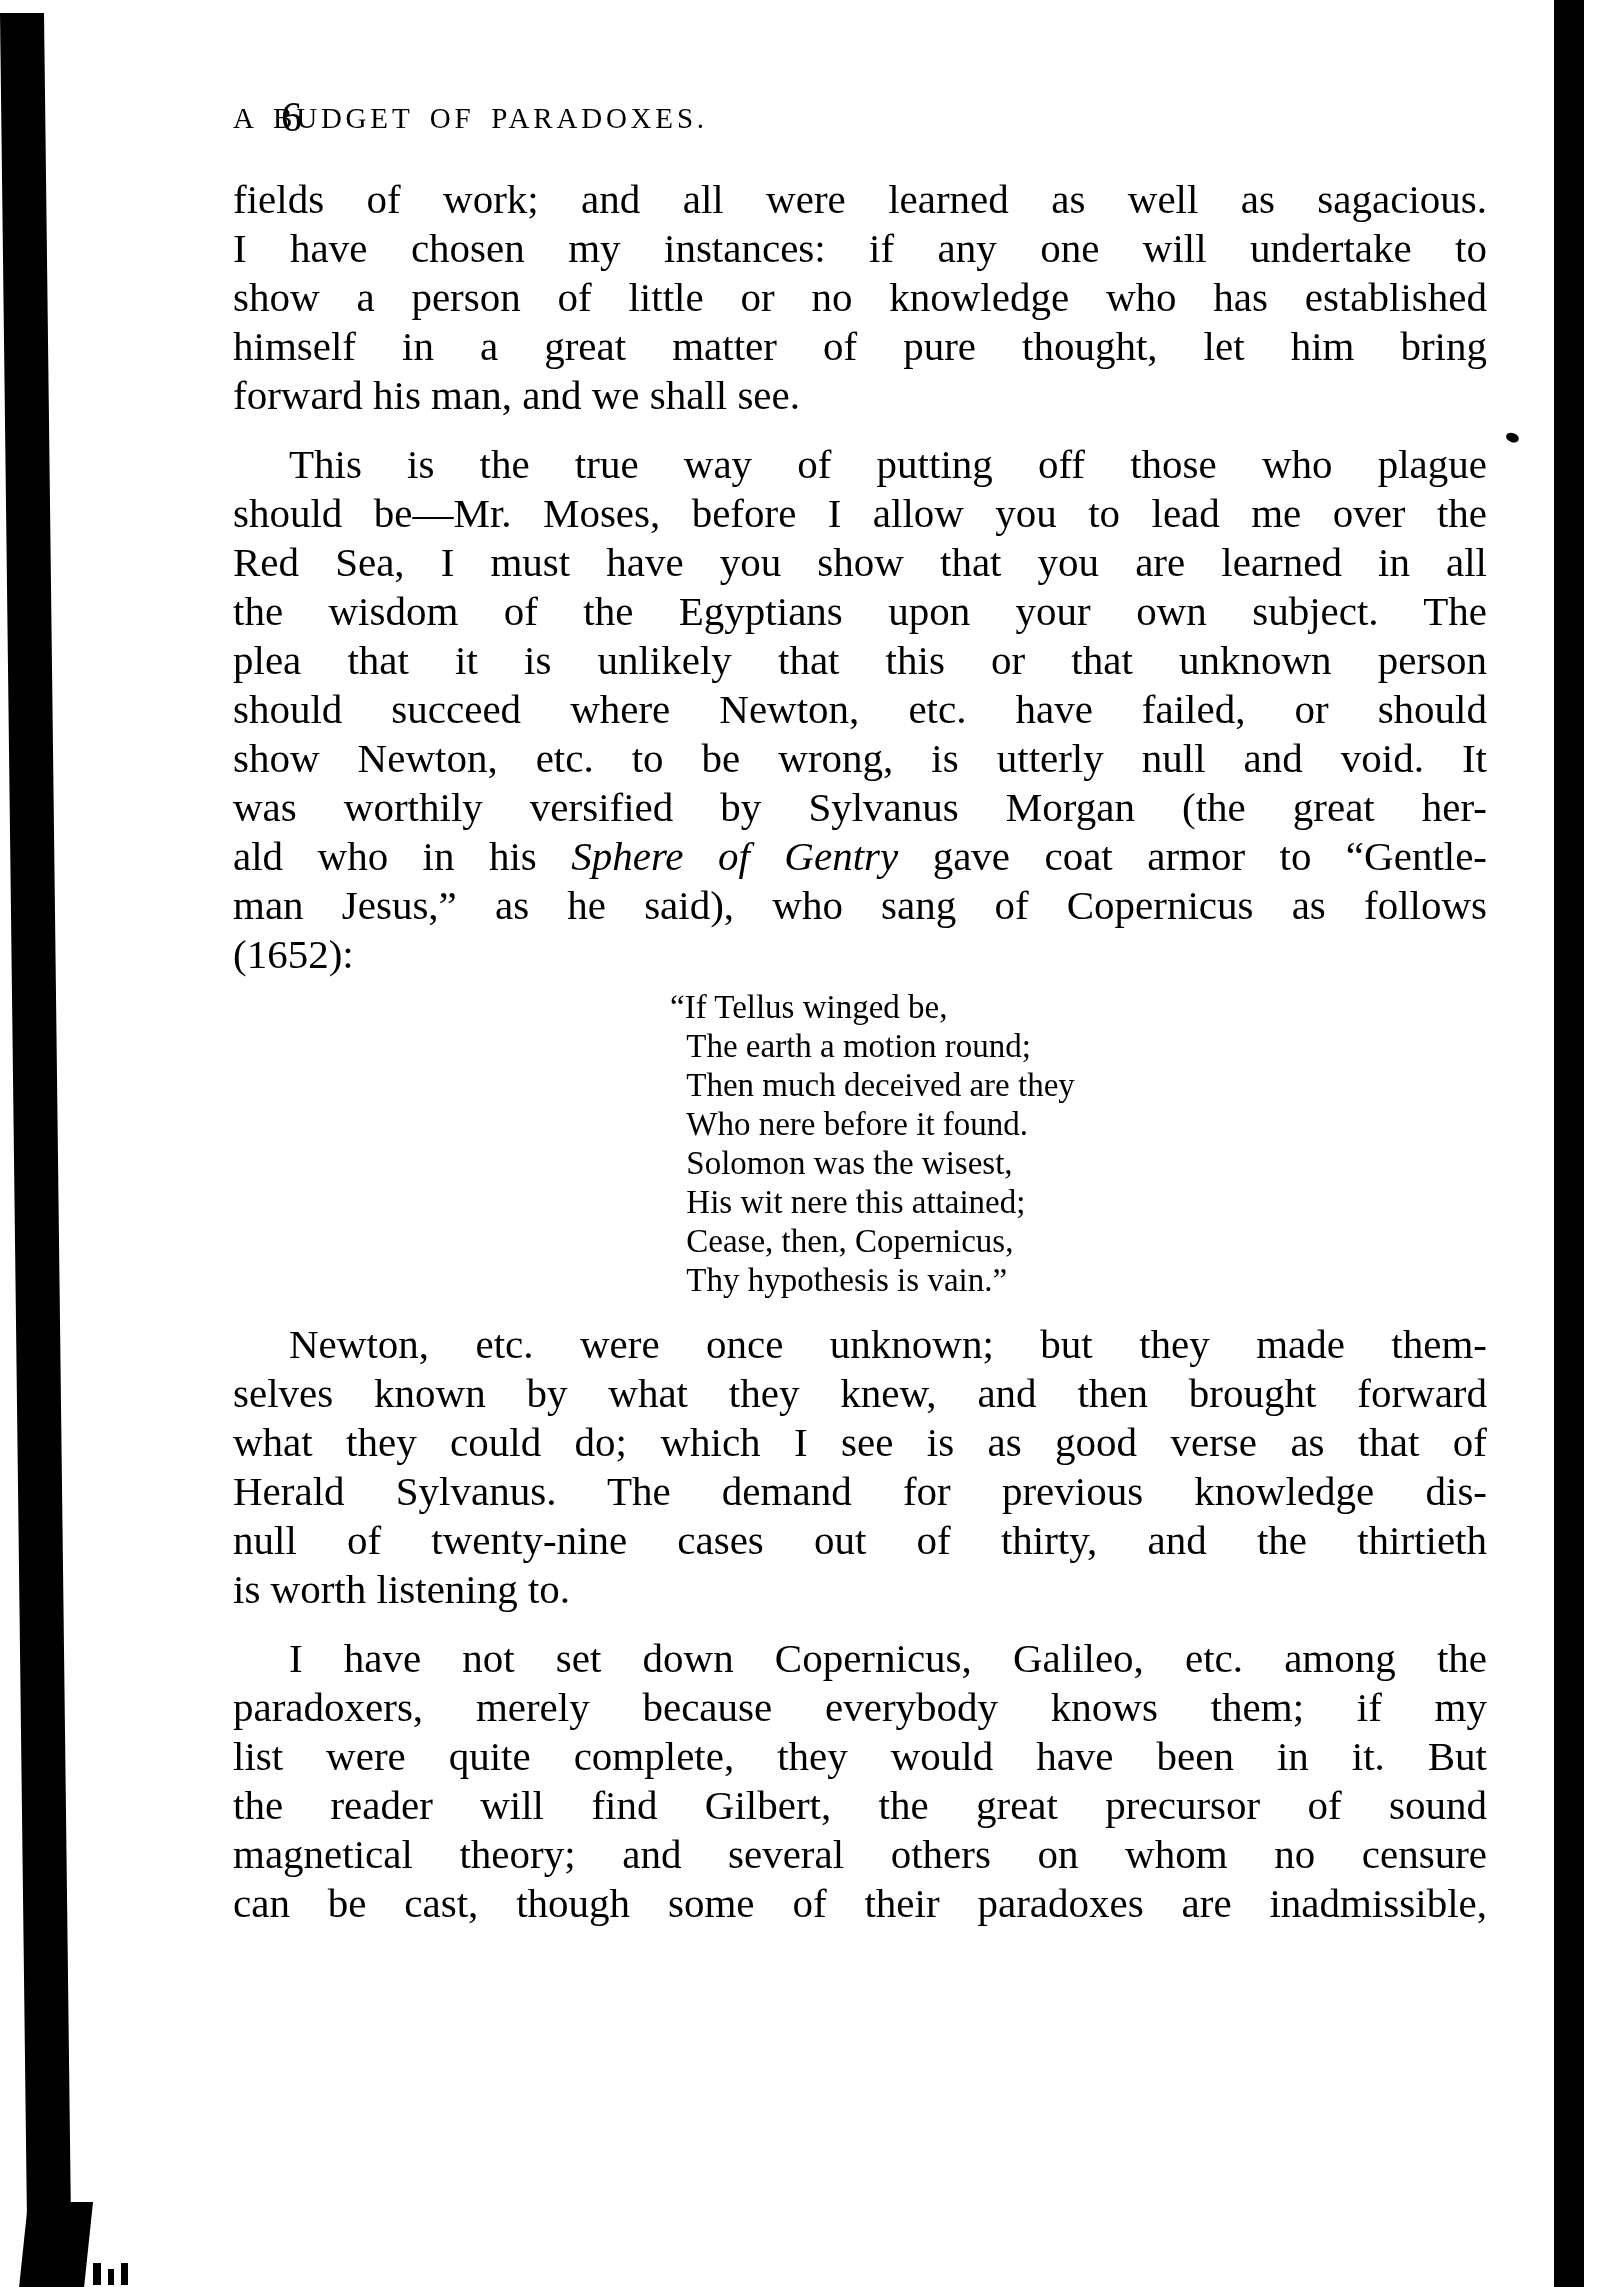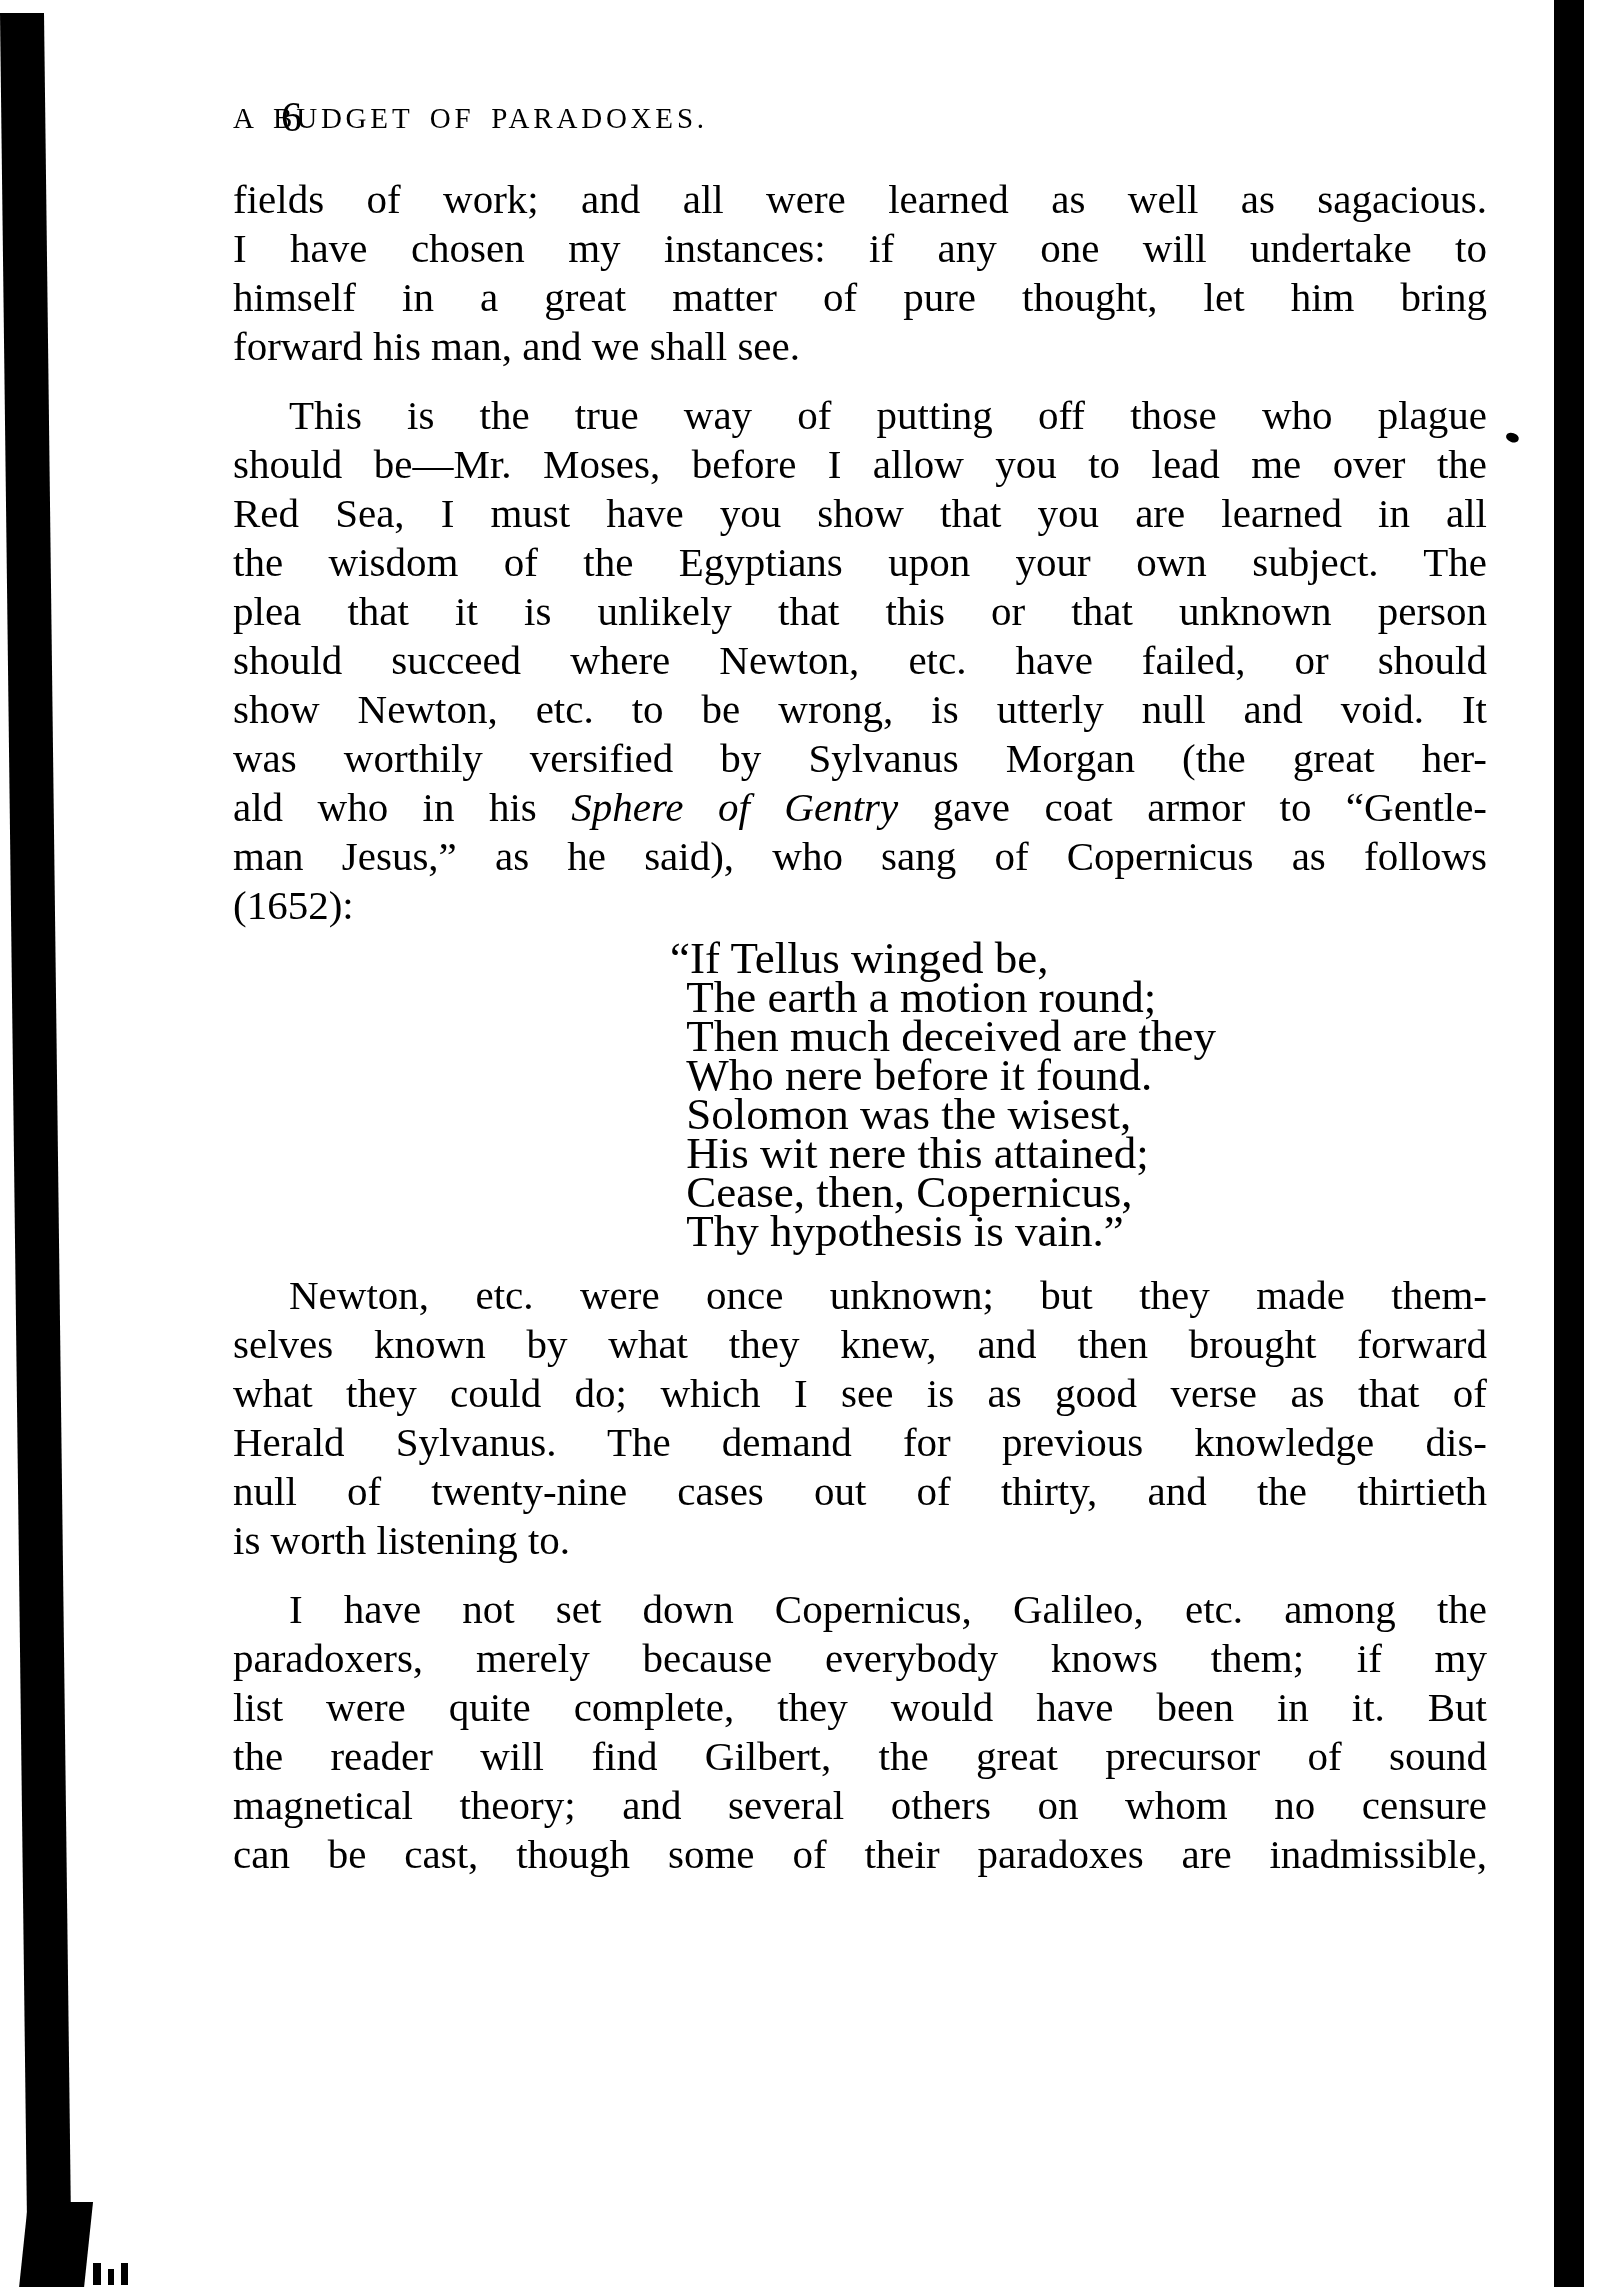--- a/index.html
+++ b/index.html
@@ -55,21 +55,21 @@
     text-align:justify;
     text-align-last:justify;
     -moz-text-align-last:justify;
     white-space:normal;
   }
   .line.last { text-align-last:left; -moz-text-align-last:left; }
   .line.first { text-indent:56px;margin-top:20px; }
   .it { font-style:italic; }
   .verse {
     margin:8.6px 0 16.3px 437px;
-    font-size:45px; line-height:39px;
+    font-size:33px; line-height:39px;
   }
   .vline { padding-left:16.3px; text-align:left; }
   .vline.vfirst { padding-left:0; }
 </style>
 </head>
 <body>
 
 <div class="page">
 
   <div class="gutter-left"></div>
@@ -84,20 +84,21 @@
   <div class="pagehead">
     <span class="pagenum">6</span>
     <span class="running-head">A BUDGET OF PARADOXES.</span>
   </div>
 
   <div class="column">
 
     <div class="para">
       <div class="line">fields of work; and all were learned as well as sagacious.</div>
       <div class="line">I have chosen my instances: if any one will undertake to</div>
+      <div class="line">show a person of little or no knowledge who has established</div>
       <div class="line">himself in a great matter of pure thought, let him bring</div>
       <div class="line last">forward his man, and we shall see.</div>
     </div>
 
     <div class="para">
       <div class="line first">This is the true way of putting off those who plague</div>
       <div class="line">should be—Mr. Moses, before I allow you to lead me over the</div>
       <div class="line">Red Sea, I must have you show that you are learned in all</div>
       <div class="line">the wisdom of the Egyptians upon your own subject. The</div>
       <div class="line">plea that it is unlikely that this or that unknown person</div>

